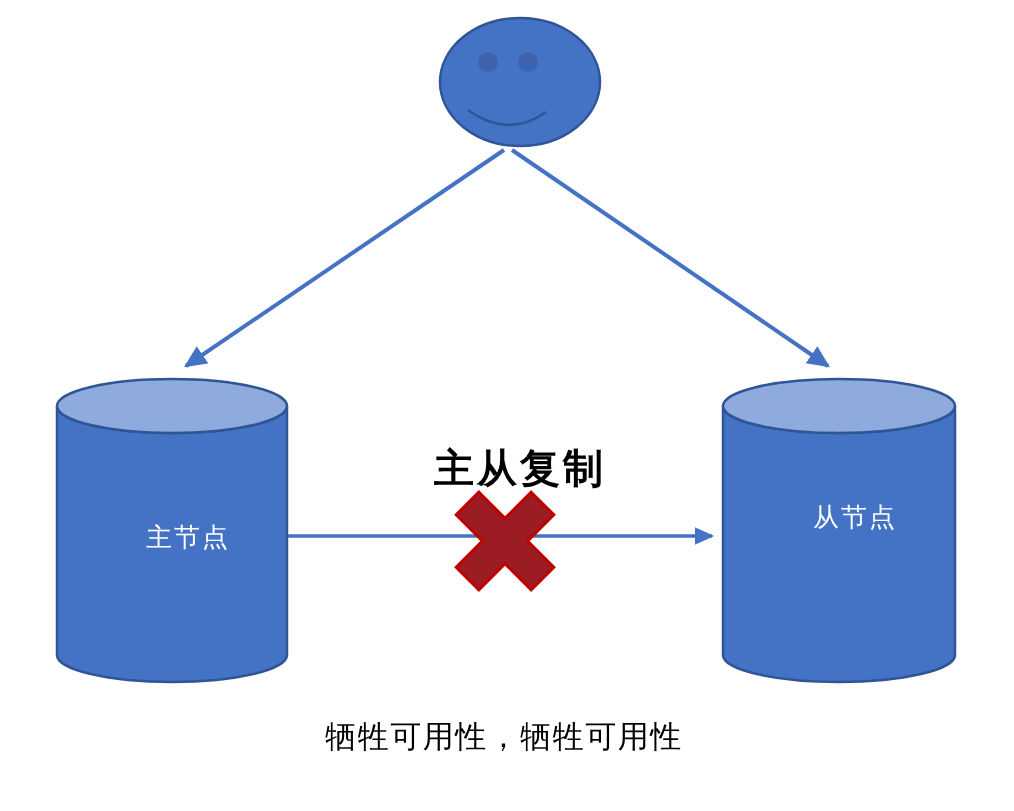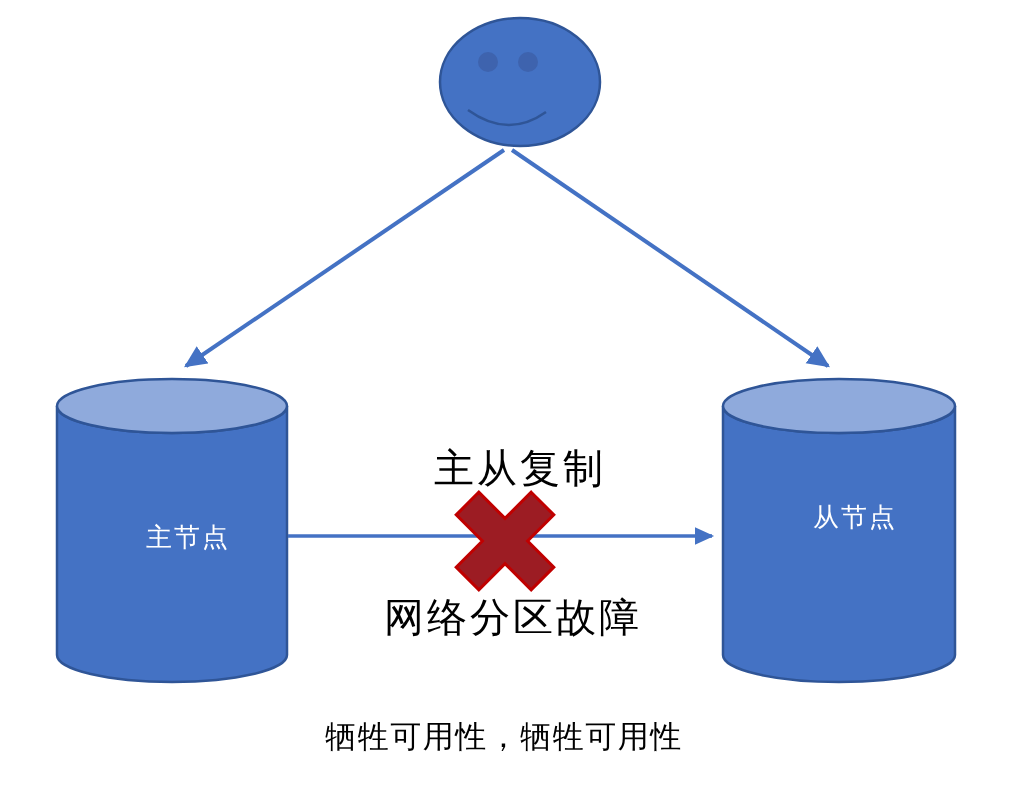--- a/index.html
+++ b/index.html
@@ -64,20 +64,21 @@
     text-align: center;
     white-space: nowrap;
     padding-left: 16px;
   }
   .node-label.master { left: 57px;  top: 514px; width: 230px; }
   .node-label.slave  { left: 723px; top: 494px; width: 232px; }
   .mid-label {
     font-size: 40px;
     letter-spacing: 3px;
     line-height: 48px;
+    font-weight: bold;
   }
   .mid-label.replication { left: 360px; top: 444px; width: 320px; }
   .mid-label.fault       { left: 308px; top: 593px; width: 410px; }
   .notes {
     position: absolute;
     left: 254px;
     top: 718px;
     width: 500px;
     font-size: 31px;
     letter-spacing: 1.5px;
@@ -121,19 +122,18 @@
 
     <line class="arrow" x1="288" y1="536" x2="712" y2="536" stroke-width="3.5" marker-end="url(#ah)"></line>
 
     <polygon class="x-shape" transform="translate(505 541) rotate(45)" points="-16,-53 16,-53 16,-16 53,-16 53,16 16,16 16,53 -16,53 -16,16 -53,16 -53,-16 -16,-16" fill="#9C1C23"></polygon>
   </svg>
 
   <div class="node-label master">主节点</div>
   <div class="node-label slave">从节点</div>
 
   <div class="txt mid-label replication">主从复制</div>
-  <div class="txt mid-label fault">网络分区故障</div>
 
   <div class="notes">
     <div>牺牲可用性，牺牲可用性</div>
   </div>
 
 </div>
 
 </body></html>

